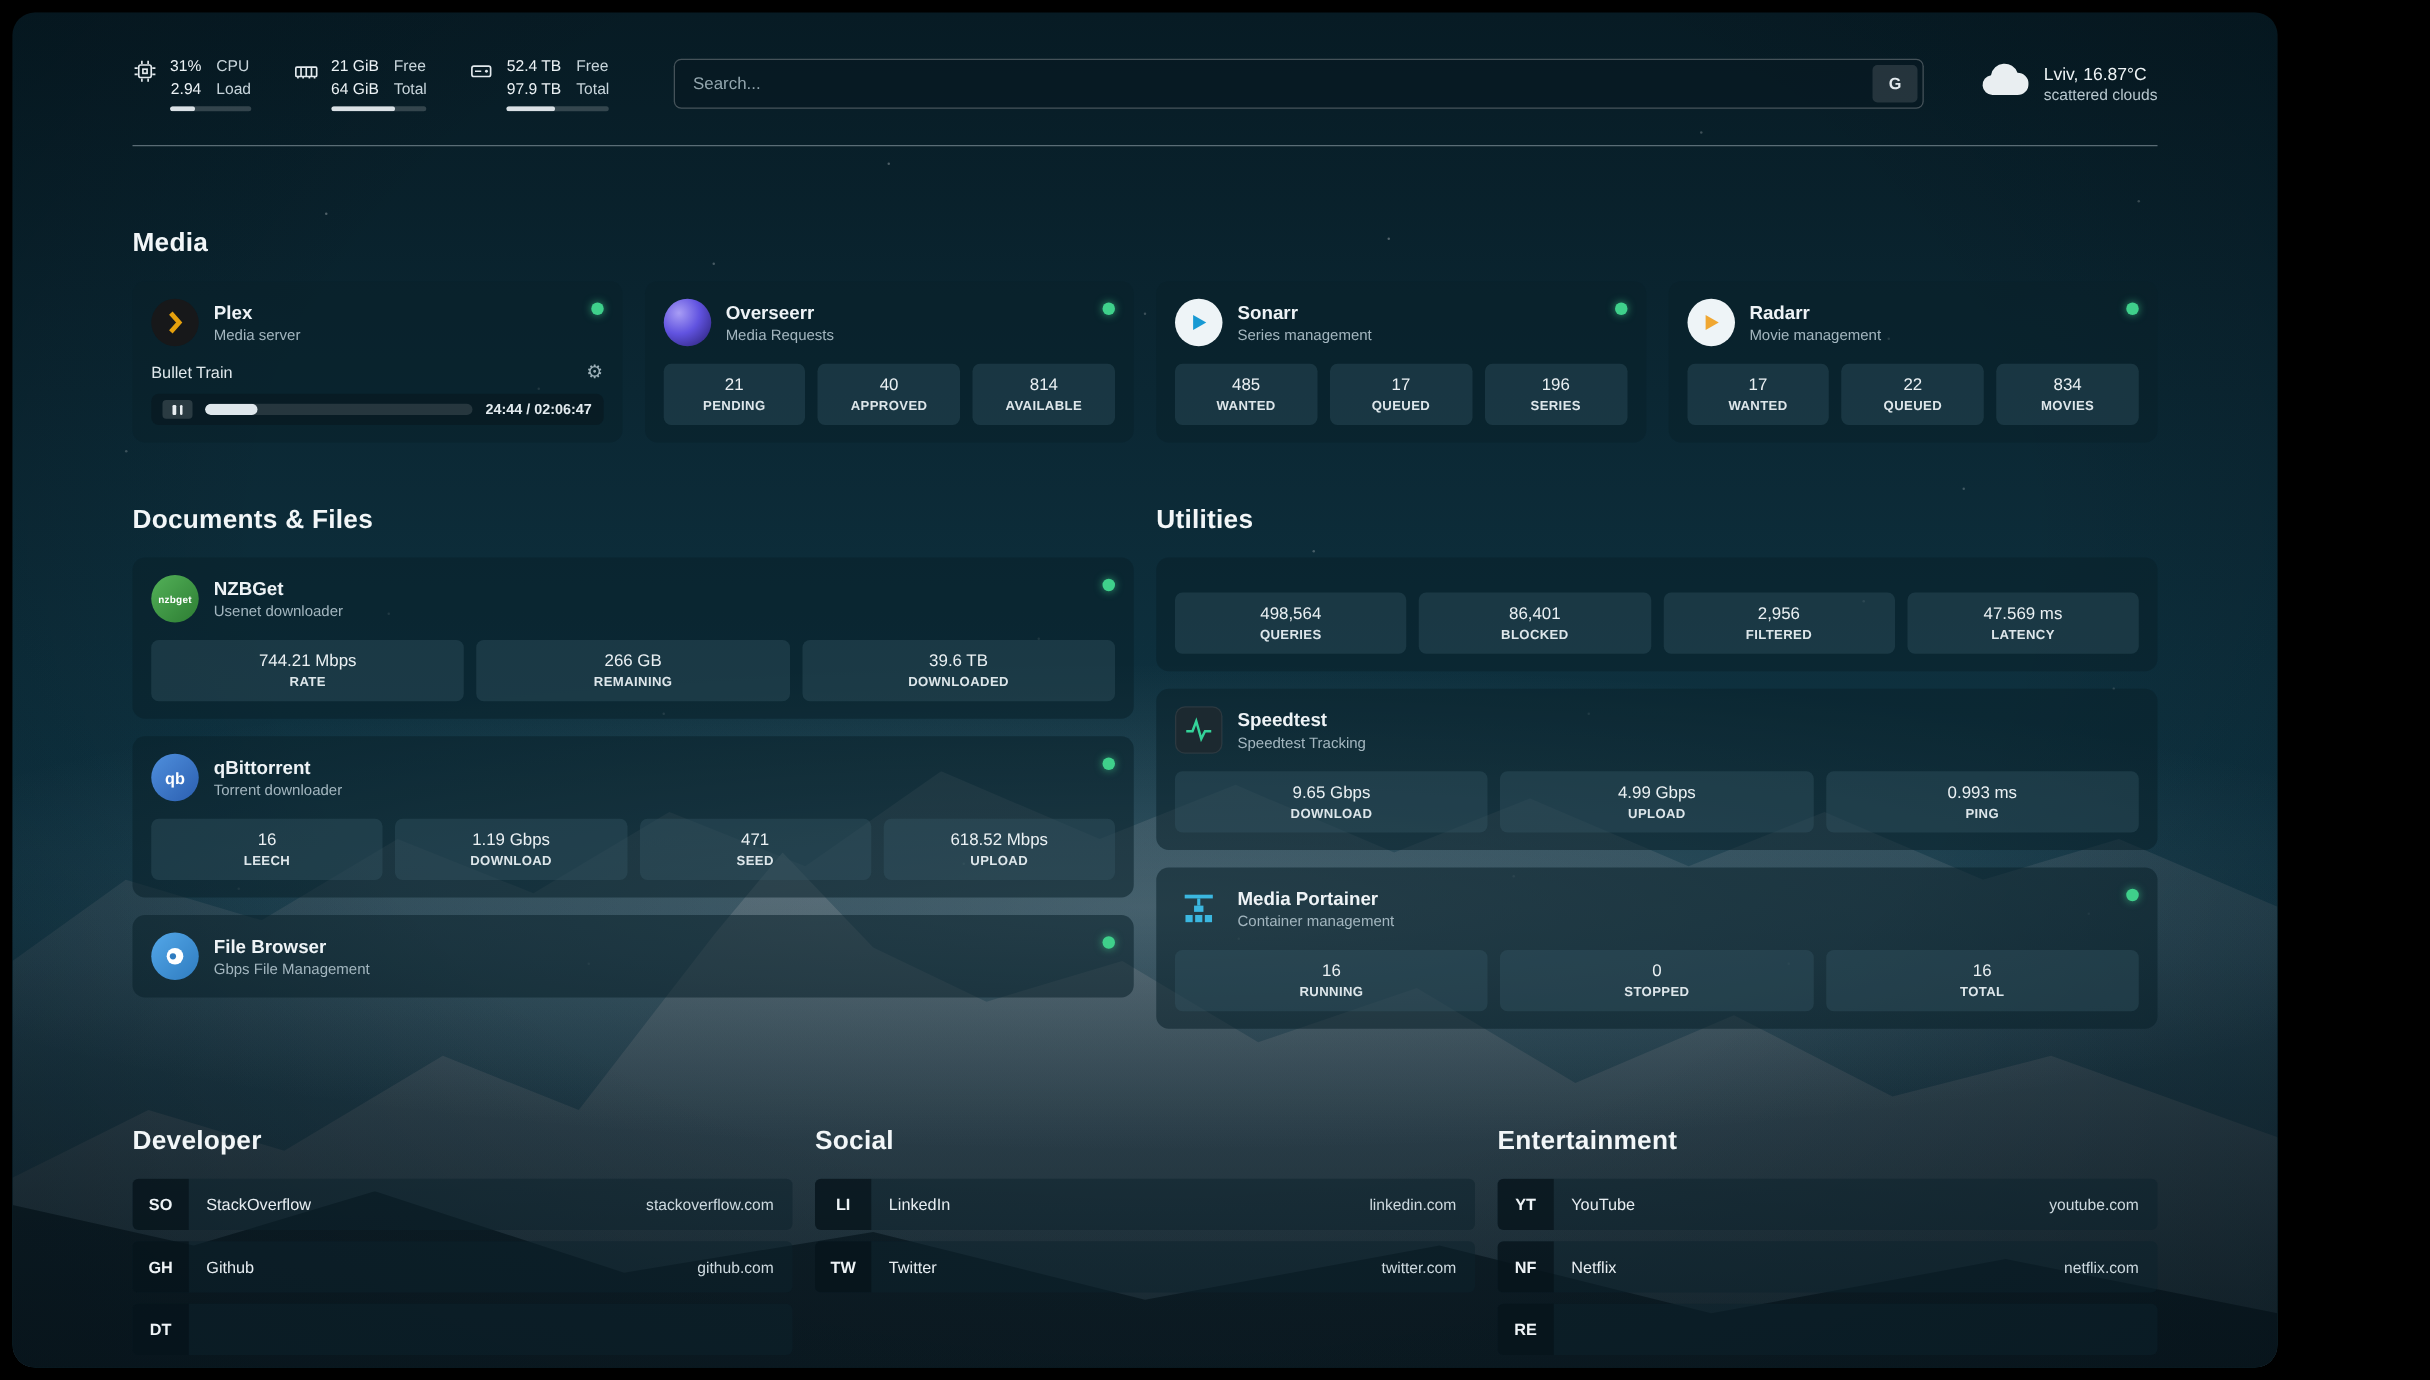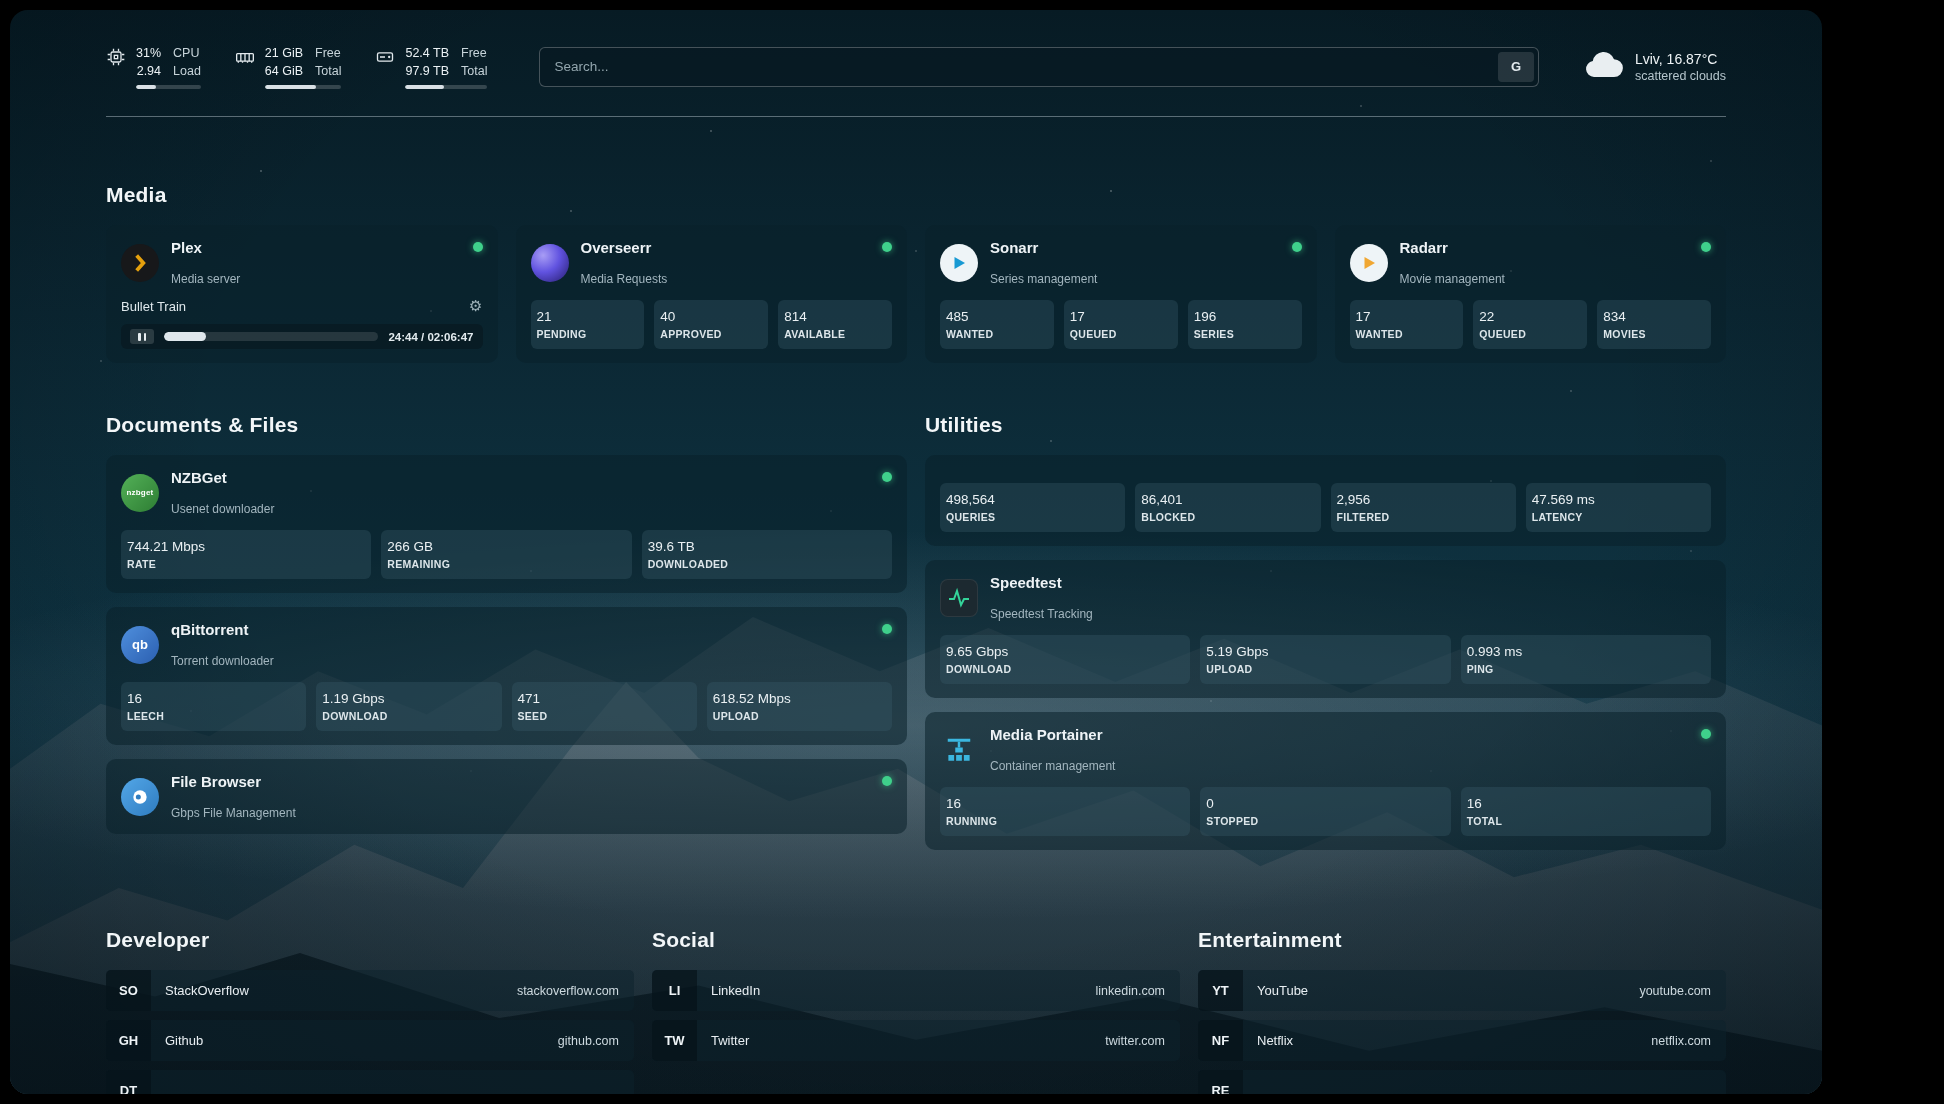--- a/index.html
+++ b/index.html
@@ -91,27 +91,27 @@
   .media-section { margin-top:66px; }
 
   .media-grid { display:grid; grid-template-columns:repeat(4,1fr); gap:18px; }
   .card {
     background:rgba(10,32,42,.55); border-radius:10px; padding:14px 15px;
     position:relative;
   }
   .card-head { display:flex; align-items:center; gap:12px; }
   .appicon { width:38px; height:38px; border-radius:50%; display:flex; align-items:center; justify-content:center; flex:none; overflow:hidden; }
   .titles .name { font-size:15px; font-weight:600; color:#eef3f6; }
-  .titles .sub { font-size:12px; color:#a3b6bf; margin-top:16px;text-align:center; }
+  .titles .sub { font-size:12px; color:#a3b6bf; margin-top:2px;text-align:center; }
   .dot { margin-left:auto; width:10px; height:10px; border-radius:50%; background:#3fd08b; align-self:flex-start; margin-top:3px; box-shadow:0 0 7px rgba(63,208,139,.7); flex:none; }
 
   .stats { display:grid; gap:10px; margin-top:14px; }
   .cols3 { grid-template-columns:repeat(3,1fr); }
   .cols4 { grid-template-columns:repeat(4,1fr); }
-  .stat { background:rgba(58,92,105,.35); border-radius:6px; padding:9px 6px; text-align:left; }
+  .stat { background:rgba(58,92,105,.35); border-radius:6px; padding:9px 6px; text-align:center; }
   .stat-value { font-size:13.5px; color:#eaf0f3; }
   .stat-label { font-size:10.5px; font-weight:700; color:#dde6ea; margin-top:4px; letter-spacing:.3px; }
 
   
   .nowplaying { display:flex; justify-content:space-between; align-items:center; margin-top:11px; font-size:13px; color:#dfe8ec; }
   .gear { color:#9fb2ba; font-size:15px; cursor:pointer; }
   .player { display:flex; align-items:center; gap:10px; margin-top:9px; background:rgba(8,22,30,.55); border-radius:6px; padding:5px 9px; }
   .pause { width:24px; height:15px; border-radius:3px; background:rgba(255,255,255,.14); display:flex; align-items:center; justify-content:center; gap:3px; cursor:pointer; flex:none; }
   .pause i { width:2.5px; height:8px; background:#e8eef1; border-radius:1px; }
   .pbar { flex:1; height:9px; background:rgba(255,255,255,.12); border-radius:5px; overflow:hidden; }
@@ -489,21 +489,21 @@
               <div class="name">Speedtest</div>
               <div class="sub">Speedtest Tracking</div>
             </div>
           </div>
           <div class="stats cols3">
             <div class="stat">
               <div class="stat-value">9.65 Gbps</div>
               <div class="stat-label">DOWNLOAD</div>
             </div>
             <div class="stat">
-              <div class="stat-value">5.19 Gbps</div>
+              <div class="stat-value">4.99 Gbps</div>
               <div class="stat-label">UPLOAD</div>
             </div>
             <div class="stat">
               <div class="stat-value">0.993 ms</div>
               <div class="stat-label">PING</div>
             </div>
           </div>
         </div>
 
         <div class="card">

